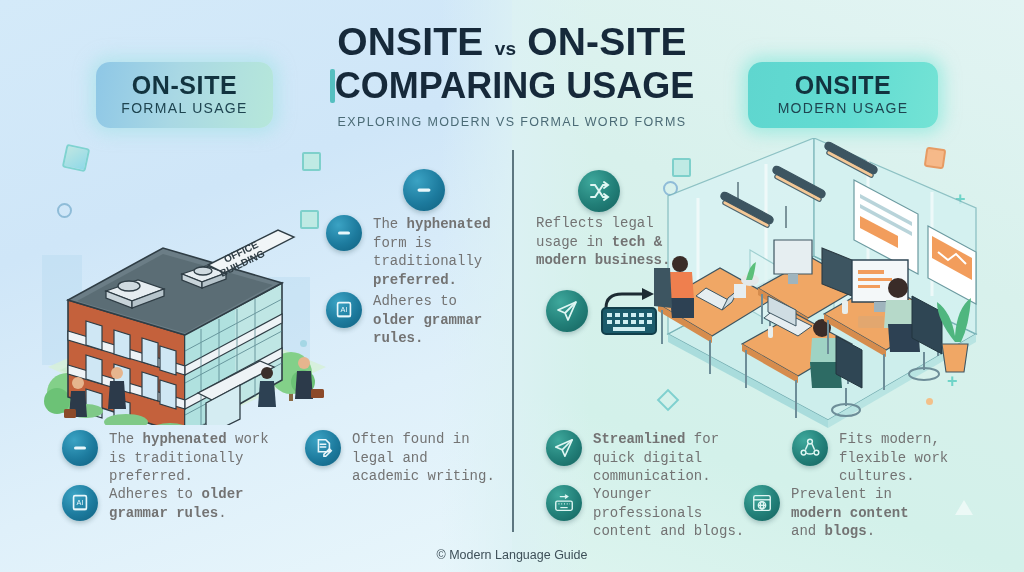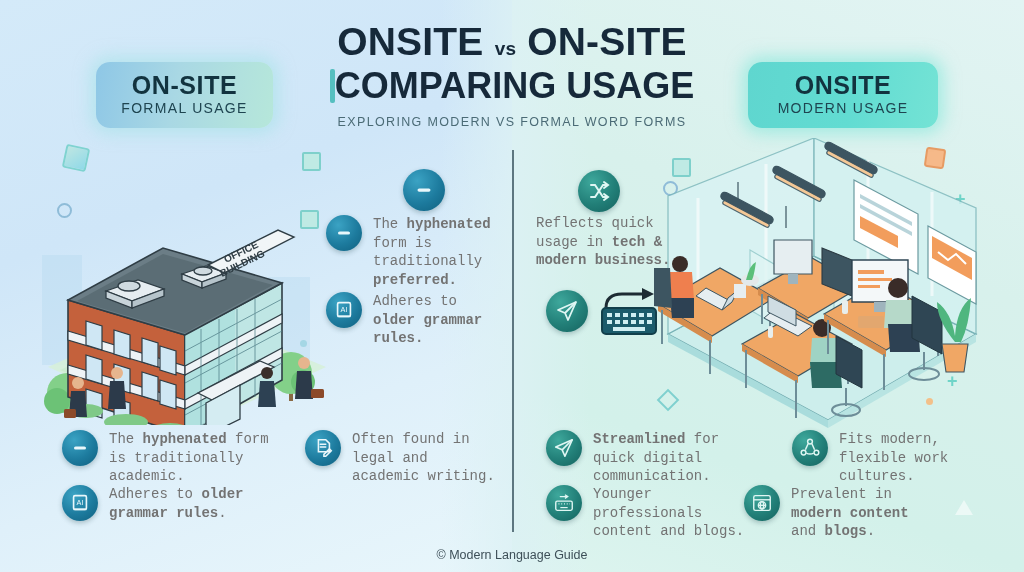--- a/index.html
+++ b/index.html
@@ -426,38 +426,38 @@
   <span class="ic teal big" style="position:absolute;left:578px;top:170px;">
     <svg width="24" height="24" viewBox="0 0 24 24" fill="none" stroke="#dff6f3" stroke-width="2" stroke-linecap="round">
       <path d="M4 6 h4 l8 12 h4"></path>
         <path d="M4 18 h4 l8 -12 h4"></path>
       <polyline points="17,3 21,6 17,9"></polyline>
         <polyline points="17,15 21,18 17,21"></polyline>
     </svg>
   </span>
   <div class="bullet" style="left:536px;top:214px;width:150px;">
     <span class="txt">
-      <span>Reflects quick usage in </span><b>tech &amp; modern business.</b>
+      <span>Reflects legal usage in </span><b>tech &amp; modern business.</b>
     </span>
   </div>
   <span class="ic teal big" style="position:absolute;left:546px;top:290px;">
     <svg width="24" height="24" viewBox="0 0 24 24" fill="none" stroke="#dff6f3" stroke-width="1.8" stroke-linejoin="round">
       <path d="M21 3 L3 11 l7 3 l3 7 z"></path>
         <path d="M21 3 L10 14"></path>
     </svg>
   </span>
 
   <div class="bullet" style="left:62px;top:430px;width:215px;">
     <span class="ic blue">
       <svg width="22" height="22" viewBox="0 0 22 22">
           <rect x="5" y="9.4" width="12" height="3.2" rx="1.6" fill="#e9f7fb"></rect>
         </svg>
     </span>
     <span class="txt">
-      <span>The </span><b>hyphenated</b><span> form is traditionally academic.</span>
+      <span>The </span><b>hyphenated</b><span> work is traditionally preferred.</span>
     </span>
   </div>
   <div class="bullet" style="left:62px;top:485px;width:200px;">
     <span class="ic blue">
       <svg width="22" height="22" viewBox="0 0 24 24" fill="none" stroke="#e9f7fb" stroke-width="1.8">
         <rect x="5" y="4" width="14" height="15" rx="1.6"></rect>
           <line x1="5" y1="19" x2="19" y2="19"></line>
         <text x="12" y="14.5" font-size="8" font-family="Liberation Sans, sans-serif" fill="#e9f7fb" stroke="none" text-anchor="middle">AI</text>
       </svg>
     </span>

